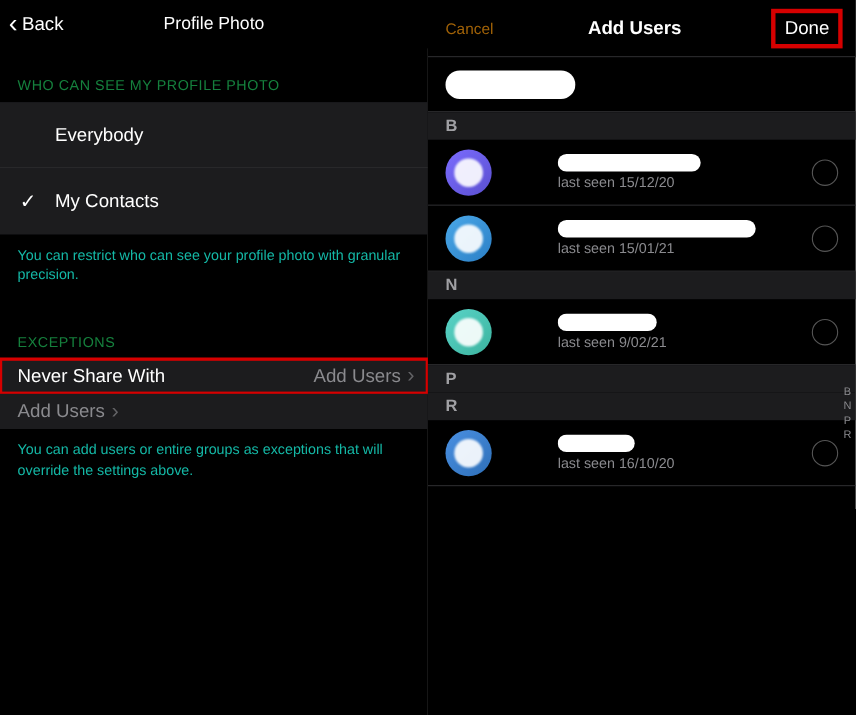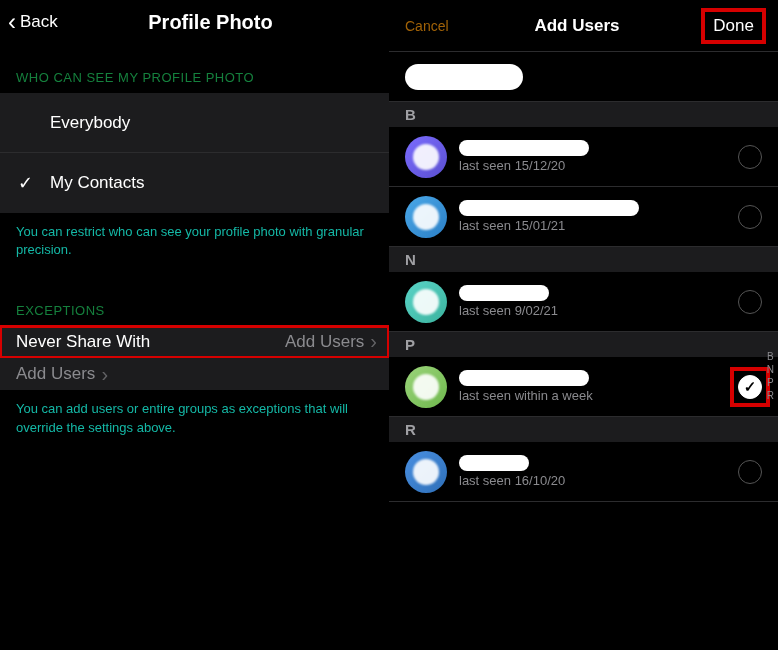--- a/index.html
+++ b/index.html
@@ -38,23 +38,22 @@
   }
   .back-chevron {
     font-size: 24px;
     line-height: 1;
     font-weight: 300;
   }
   .nav-title {
     position: absolute;
     left: 50%;
     transform: translateX(-50%);
-    font-size: 20px;
-    font-weight: 700;
-    margin-left: 16px;
+    font-size: 16px;
+    font-weight: 400;
   }
   .section-header {
     color: #15803d;
     font-size: 13px;
     letter-spacing: 0.5px;
     padding: 26px 16px 8px 16px;
   }
   .setting-row {
     background: #1c1c1e;
     height: 60px;
@@ -174,20 +173,21 @@
   .av-blue { background: linear-gradient(135deg, #4aa8e8, #2b7fc6); }
   .av-teal { background: linear-gradient(135deg, #5ad4c8, #3bb39e); }
   .av-green { background: linear-gradient(135deg, #9bd47a, #6fb84e); }
   .av-blue2 { background: linear-gradient(135deg, #4a90e2, #2e6fb8); }
   .contact-info {
     flex: 1;
     display: flex;
     flex-direction: column;
     gap: 2px;
     overflow: hidden;
+    margin-left: 48px;
   }
   .cname {
     width: 130px;
     height: 16px;
     background: #fff;
     border-radius: 8px;
     filter: blur(0.5px);
   }
   .cname.w2 { width: 180px; }
   .cname.w3 { width: 90px; }
@@ -310,30 +310,20 @@
   <div class="contact-row">
     <div class="avatar av-teal"></div>
     <div class="contact-info">
       <div class="cname w3"></div>
       <div class="subtext">last seen 9/02/21</div>
     </div>
     <div class="sel-circle"></div>
   </div>
 
   <div class="letter-header">P</div>
-  <div class="contact-row">
-    <div class="avatar av-green"></div>
-    <div class="contact-info">
-      <div class="cname"></div>
-      <div class="subtext">last seen within a week</div>
-    </div>
-    <div class="red-box-sel">
-      <div class="sel-circle checked"></div>
-    </div>
-  </div>
 
   <div class="letter-header">R</div>
   <div class="contact-row">
     <div class="avatar av-blue2"></div>
     <div class="contact-info">
       <div class="cname w4"></div>
       <div class="subtext">last seen 16/10/20</div>
     </div>
     <div class="sel-circle"></div>
   </div>

